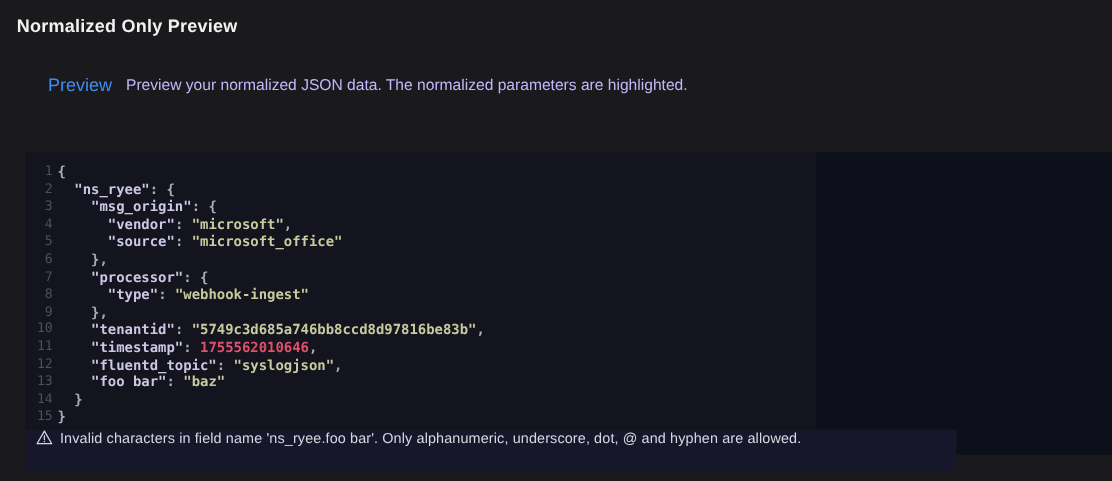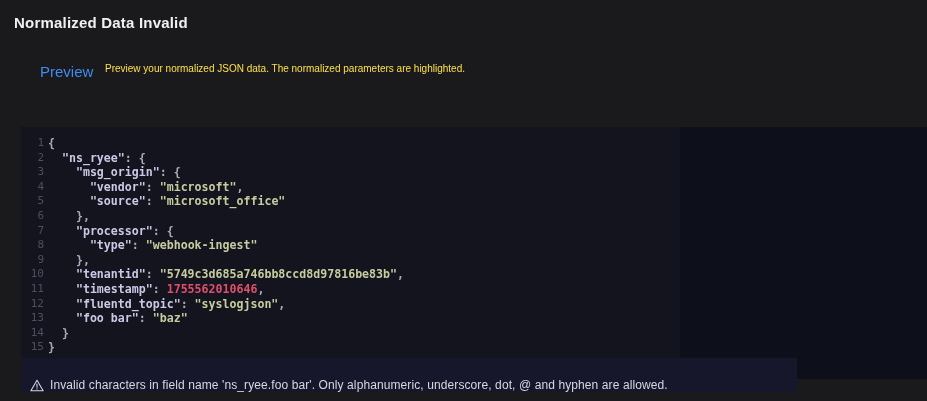--- a/index.html
+++ b/index.html
@@ -16,21 +16,21 @@
     font-size: 15px; font-weight: 700; color: #f1f1f2;
     letter-spacing: .2px;
   }
   .tab-preview {
     position: absolute; left: 40px; top: 63px;
     font-size: 15px; font-weight: 500; color: var(--accent, #3f8cf3);
     cursor: pointer;
   }
   .tab-desc {
     position: absolute; left: 105px; top: 63px;
-    font-size: 10px; color: #fde047;
+    font-size: 13px; color: #c4b5fd;
   }
   .panel {
     position: absolute; left: 21px; top: 127px;
     width: 906px; height: 252px;
     background: #0d0f1a;
   }
   .code-shot {
     position: absolute; left: 21px; top: 127px;
     width: 659px; height: 265px;
     background: #14141f;
@@ -50,32 +50,32 @@
     font-size: 11px; font-weight: 400;
   }
   .tok-p { color: var(--tok-p, #a9abb9); }
   .tok-k { color: var(--tok-k, #cdc7e6); }
   .tok-s { color: var(--tok-s, #c7cc9f); }
   .tok-n { color: var(--tok-n, #e0506c); }
   .warning-bar {
     position: absolute; left: 0; bottom: 0;
     width: 776px; height: 34px;
     background: #16172b;
-    display: flex; align-items: flex-end;
+    display: flex; align-items: flex-start;
     padding-left: 9px;
   }
   .warning-icon { flex: 0 0 auto; margin-right: 6px; }
   .warning-text { font-size: 12px; color: #d7d8e0; letter-spacing: .1px; }
 </style>
 </head>
 <body>
 
 <div class="page">
 
-  <div class="page-title">Normalized Data Invalid</div>
+  <div class="page-title">Normalized Only Preview</div>
 
   <div class="tab-preview">Preview</div>
 
   <div class="tab-desc">Preview your normalized JSON data. The normalized parameters are highlighted.</div>
 
   <div class="panel"></div>
 
   <div class="code-shot">
 
     <div class="code-lines" id="code-lines"><div class="code-row"><span class="ln">1</span><span class="tok-p">{</span></div><div class="code-row"><span class="ln">2</span><span class="tok-p">  </span><span class="tok-k">"ns_ryee"</span><span class="tok-p">: {</span></div><div class="code-row"><span class="ln">3</span><span class="tok-p">    </span><span class="tok-k">"msg_origin"</span><span class="tok-p">: {</span></div><div class="code-row"><span class="ln">4</span><span class="tok-p">      </span><span class="tok-k">"vendor"</span><span class="tok-p">: </span><span class="tok-s">"microsoft"</span><span class="tok-p">,</span></div><div class="code-row"><span class="ln">5</span><span class="tok-p">      </span><span class="tok-k">"source"</span><span class="tok-p">: </span><span class="tok-s">"microsoft_office"</span></div><div class="code-row"><span class="ln">6</span><span class="tok-p">    },</span></div><div class="code-row"><span class="ln">7</span><span class="tok-p">    </span><span class="tok-k">"processor"</span><span class="tok-p">: {</span></div><div class="code-row"><span class="ln">8</span><span class="tok-p">      </span><span class="tok-k">"type"</span><span class="tok-p">: </span><span class="tok-s">"webhook-ingest"</span></div><div class="code-row"><span class="ln">9</span><span class="tok-p">    },</span></div><div class="code-row"><span class="ln">10</span><span class="tok-p">    </span><span class="tok-k">"tenantid"</span><span class="tok-p">: </span><span class="tok-s">"5749c3d685a746bb8ccd8d97816be83b"</span><span class="tok-p">,</span></div><div class="code-row"><span class="ln">11</span><span class="tok-p">    </span><span class="tok-k">"timestamp"</span><span class="tok-p">: </span><span class="tok-n">1755562010646</span><span class="tok-p">,</span></div><div class="code-row"><span class="ln">12</span><span class="tok-p">    </span><span class="tok-k">"fluentd_topic"</span><span class="tok-p">: </span><span class="tok-s">"syslogjson"</span><span class="tok-p">,</span></div><div class="code-row"><span class="ln">13</span><span class="tok-p">    </span><span class="tok-k">"foo bar"</span><span class="tok-p">: </span><span class="tok-s">"baz"</span></div><div class="code-row"><span class="ln">14</span><span class="tok-p">  }</span></div><div class="code-row"><span class="ln">15</span><span class="tok-p">}</span></div></div>

